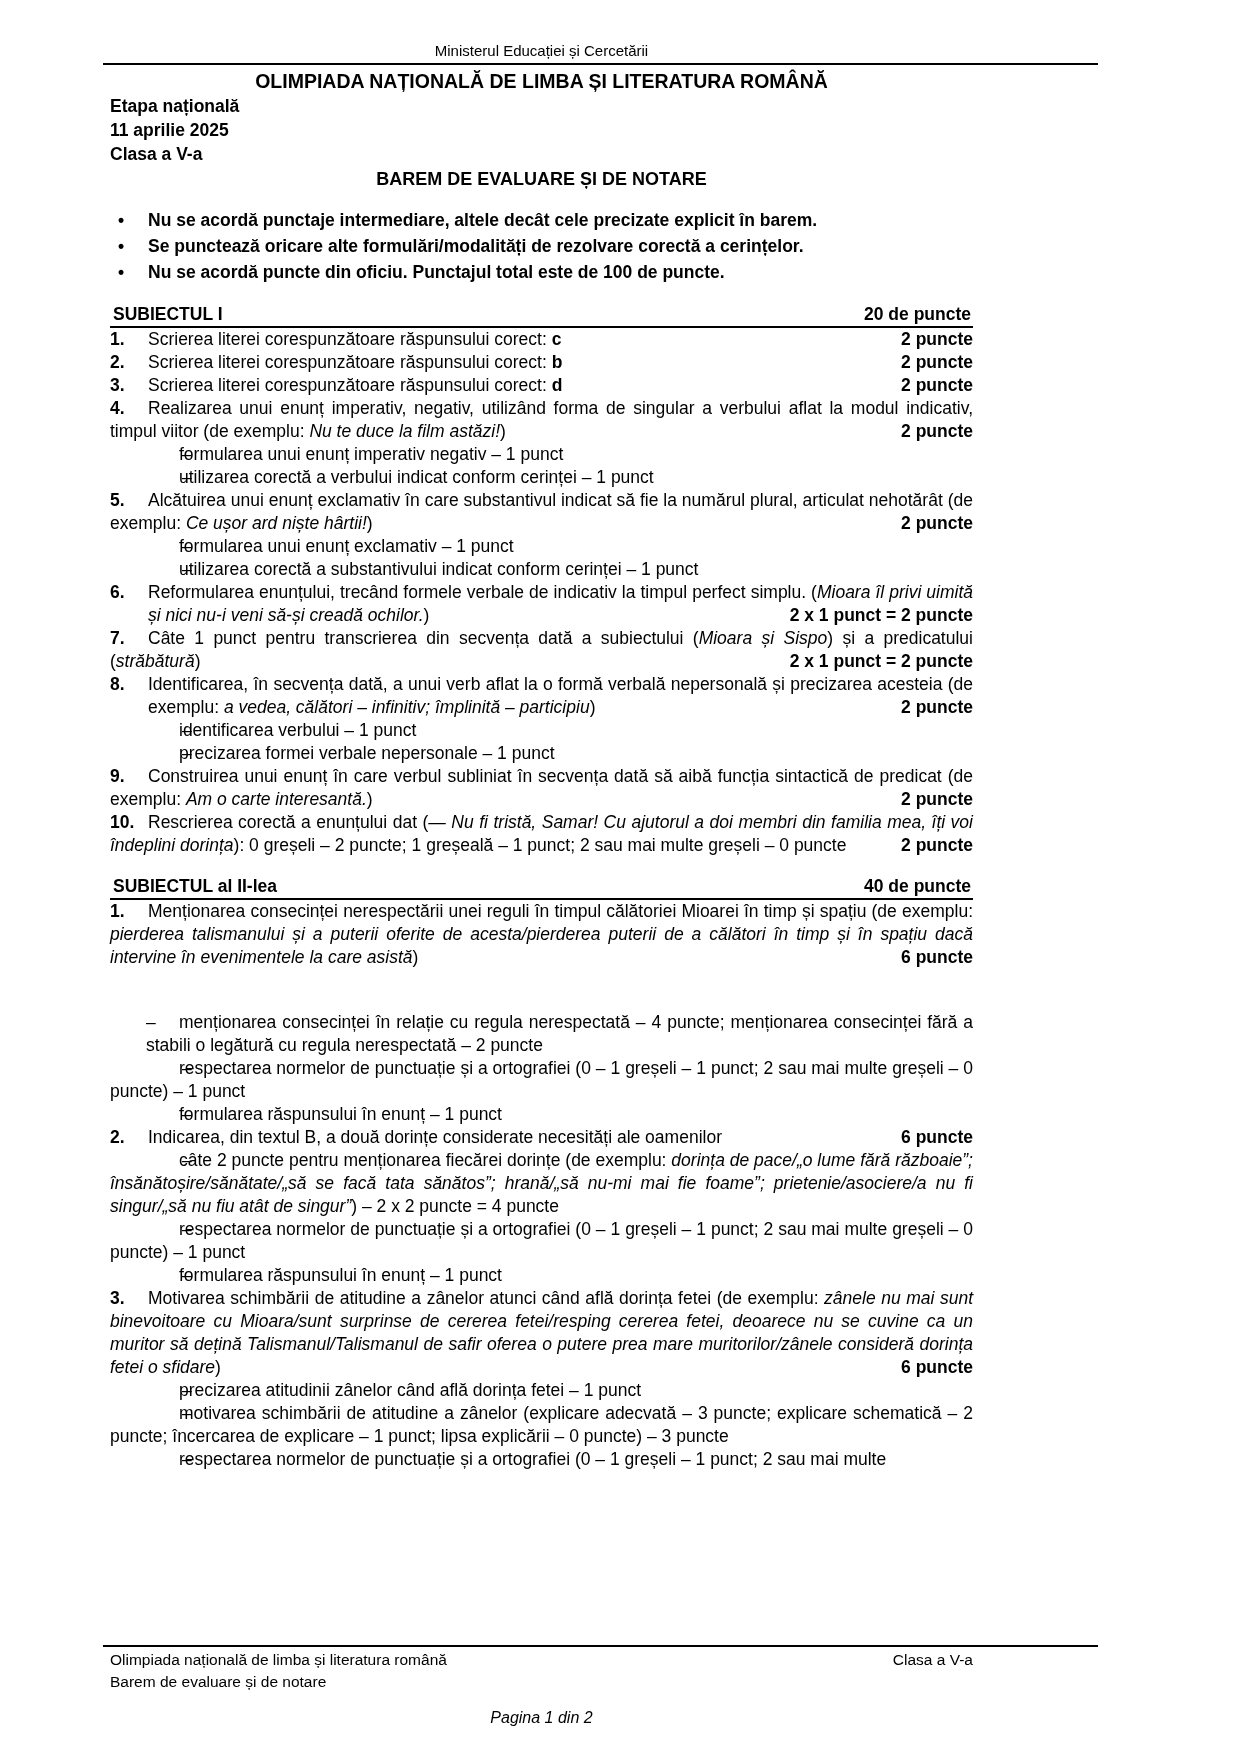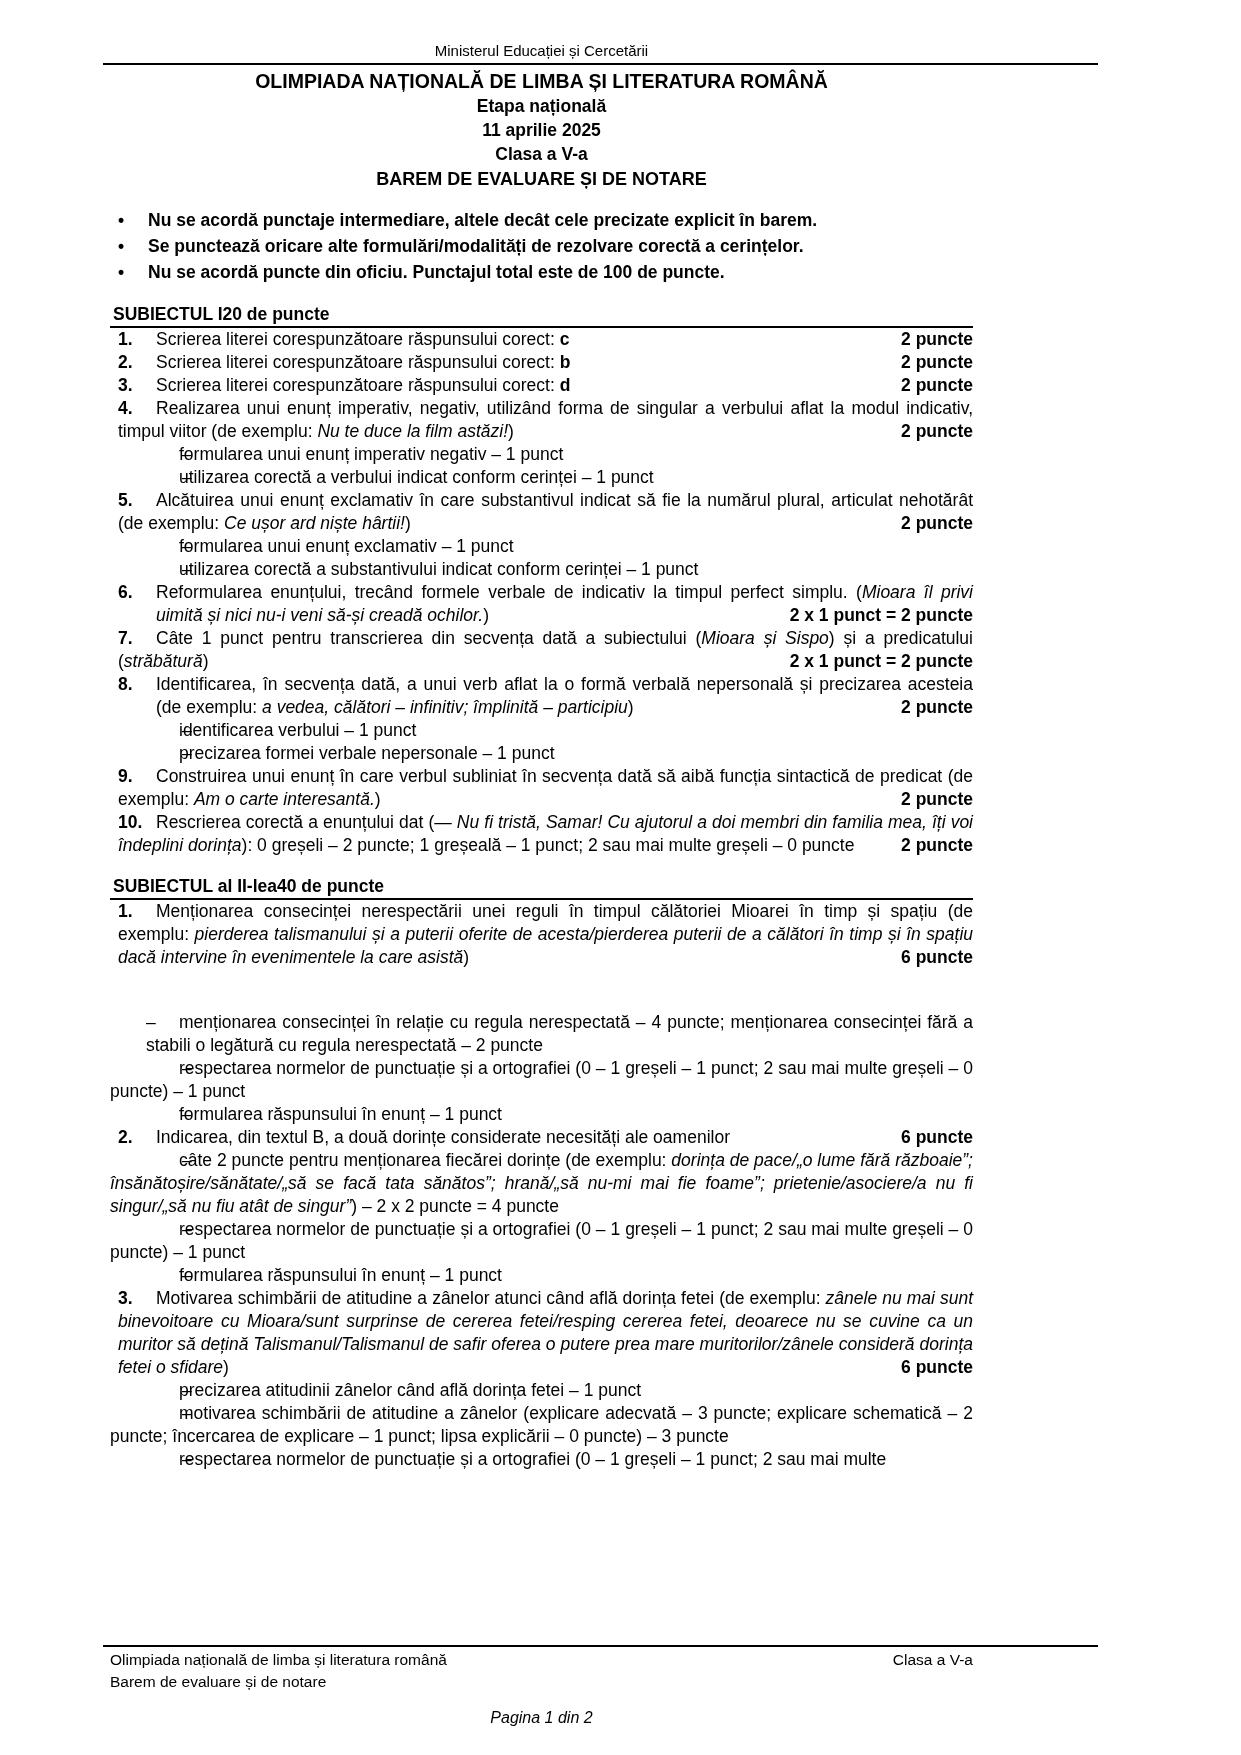--- a/index.html
+++ b/index.html
@@ -11,32 +11,32 @@
   .page {
     width: 1201px; height: 1755px;
     padding: 42px 228px 26px 110px;
     box-sizing: border-box;
     display: flex; flex-direction: column;
     overflow: hidden;
   }
   .ministry { text-align: center; font-size: 15px; line-height: 18px; }
   .top-rule { border-top: 2px solid #000; margin: 3px -125px 4px -7px; height: 0; }
   .title { text-align: center; font-weight: bold; font-size: 19.5px; line-height: 25px; }
-  .hline { text-align: center; font-weight: bold; font-size: 17.5px; line-height: 24px; }
+  .hline { text-align: left; font-weight: bold; font-size: 17.5px; line-height: 24px; }
   .doc-title { text-align: center; font-weight: bold; font-size: 18px; line-height: 25px; margin-top: 1px; }
   .notes { margin-top: 15px; }
   .note { font-weight: bold; font-size: 17.5px; line-height: 26px; padding-left: 8px; }
   .bullet { display: inline-block; width: 30px; }
   .sec-head {
-    display: flex; justify-content: flex-start;
+    display: flex; justify-content: space-between;
     font-weight: bold; font-size: 17.5px; line-height: 24px;
     border-bottom: 2px solid #000; margin-top: 17px; padding: 0 2px 0 3px;
   }
   p { margin: 0; }
-  .item { font-size: 17.5px; line-height: 23px; text-align: justify; margin-left: 8px; }
+  .item { font-size: 17.5px; line-height: 23px; text-align: justify; }
   .item .num { display: inline-block; width: 38px; font-weight: bold; }
   .item.hang { padding-left: 38px; }
   .item.hang .num { margin-left: -38px; }
   .sub { font-size: 17.5px; line-height: 23px; text-align: justify; }
   .sub.flat { text-indent: 36px; }
   .sub.hang { padding-left: 36px; margin-top: 42px; }
   .dash { display: inline-block; width: 33px; }
   .it { font-style: italic; }
   .bd { font-weight: bold; }
   .pts { float: right; font-weight: bold; margin-left: 14px; white-space: nowrap; }

